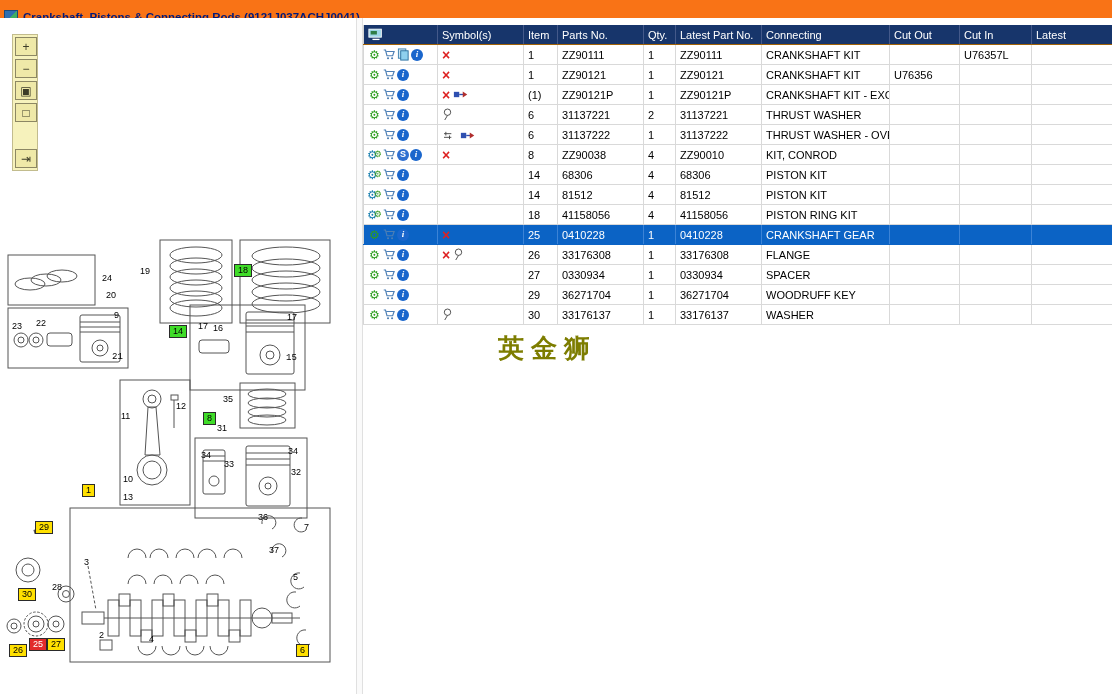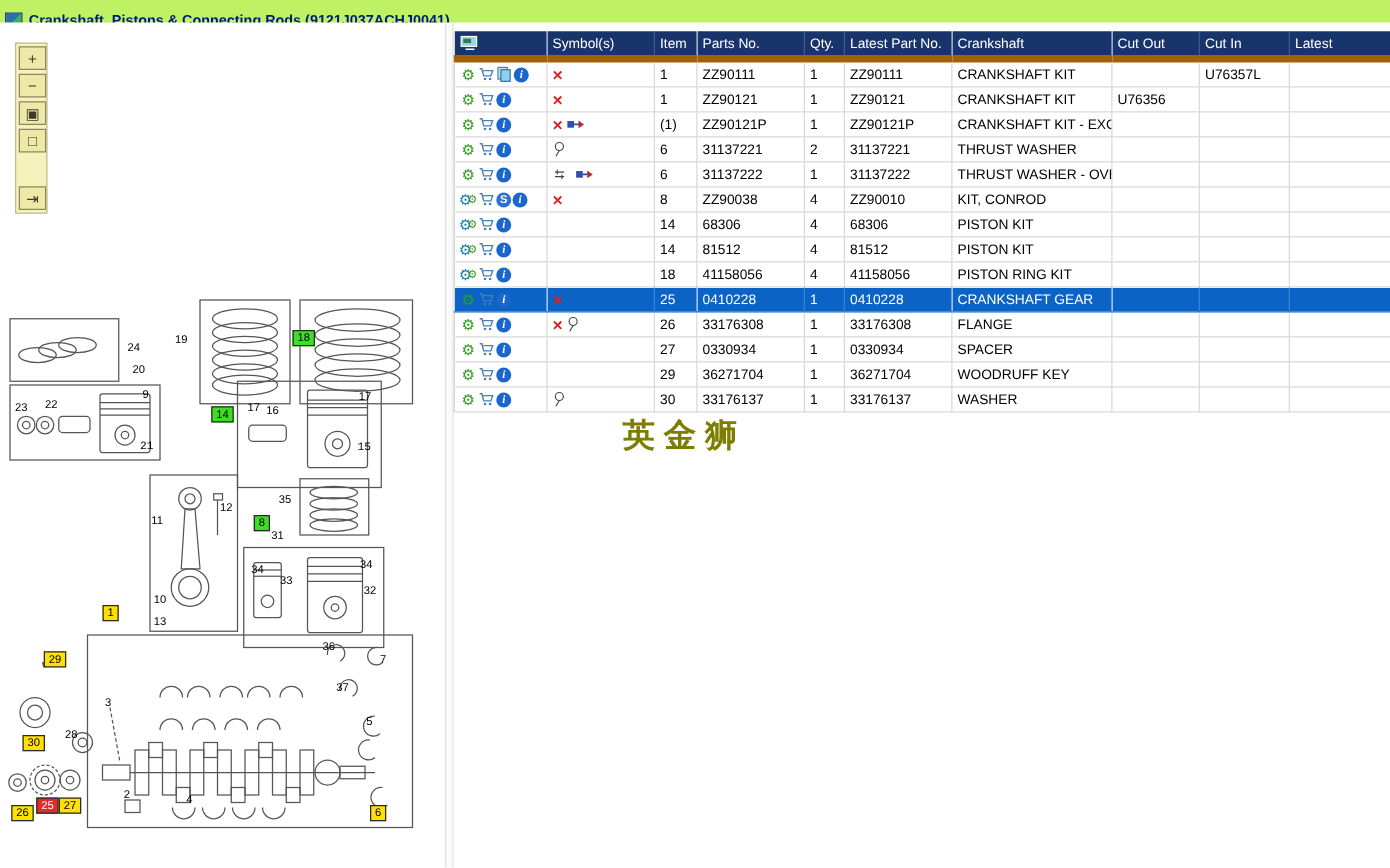--- a/index.html
+++ b/index.html
@@ -3,21 +3,21 @@
 <meta charset="utf-8">
 <style>
   html,body{margin:0;padding:0;}
   body{
     width:1112px;height:694px;position:relative;overflow:hidden;
     background:#ffffff;font-family:"Liberation Sans",sans-serif;
     --header-bg:#17356b;--selected-bg:#0b63c5;
     --hl-green:#3fdc28;--hl-yellow:#ffe000;--hl-red:#e22b2b;
   }
   
-  .titlebar{position:absolute;left:0;top:0;right:0;height:34px;background:#bef264;
+  .titlebar{position:absolute;left:0;top:0;right:0;height:34px;background:#f97316;
     display:flex;align-items:center;padding-left:4px;box-sizing:border-box;}
   .app-icon{display:inline-block;width:12px;height:12px;margin-right:5px;
     background:linear-gradient(135deg,#2e6fb0 0 50%,#3fae62 50% 100%);border:1px solid #1c4a7a;}
   .titlebar .title{color:#001a7a;font-weight:bold;font-size:11.5px;white-space:nowrap;}
   
   .diagram-pane{position:absolute;left:0;top:18px;width:356px;bottom:0;background:#fff;overflow:hidden;}
   .dwg{position:absolute;left:0;top:0;}
   .callout-layer{position:absolute;left:0;top:0;width:356px;height:676px;}
   .callout{position:absolute;font-size:9px;line-height:1;color:#000;padding:1px 2px;
     background:transparent;cursor:pointer;white-space:nowrap;}
@@ -30,21 +30,21 @@
     font-size:12px;line-height:1;display:flex;align-items:center;justify-content:center;cursor:pointer;}
   .tbtn.gap{margin-top:24px;}
   
   .splitter{position:absolute;left:356px;top:18px;width:7px;bottom:0;background:#fafafa;
     border-left:1px solid #e0e0e0;border-right:1px solid #e0e0e0;box-sizing:border-box;cursor:col-resize;}
   
   .table-pane{position:absolute;left:363px;top:18px;right:0;bottom:0;background:#fff;}
   table.parts{border-collapse:collapse;table-layout:fixed;width:749px;margin-top:7px;
     font-size:11px;border-left:1px solid #d6d6d6;}
   table.parts thead th{background:var(--header-bg);color:#fff;font-weight:normal;text-align:left;
-    padding:2px 4px;height:15px;border-right:1px solid #44598a;border-bottom:6px solid #a16207;
+    padding:2px 4px;height:15px;border-right:1px solid #44598a;border-bottom:1px solid #a16207;
     white-space:nowrap;overflow:hidden;font-size:11px;}
   table.parts tbody td{border-bottom:1px solid #d9d9d9;border-right:1px solid #d9d9d9;
     padding:1px 4px;height:17px;white-space:nowrap;overflow:hidden;color:#000;vertical-align:middle;}
   table.parts tbody tr.selected td{background:var(--selected-bg);color:#fff;
     border-bottom-color:var(--selected-bg);border-right-color:#3c83d6;}
   td.c-icons{padding:1px 2px;}
   td.c-icons,.td.c-symbols{overflow:visible;}
   .ic{display:inline-flex;width:13px;height:13px;align-items:center;justify-content:center;
     font-size:12px;line-height:1;vertical-align:middle;margin-right:1px;cursor:pointer;}
   .ic.gearg{color:#2e9e1e;}
@@ -266,21 +266,21 @@
           <th><svg viewBox="0 0 18 14" width="16" height="13" style="vertical-align:middle">
               <rect x="1" y="1" width="14" height="9" fill="#9fd7e8" stroke="#ffffff"></rect>
               <rect x="3" y="3" width="7" height="4" fill="#2e7d46"></rect>
               <path d="M5 12.5h8" stroke="#ffffff" stroke-width="1.5"></path>
             </svg></th>
           <th>Symbol(s)</th>
           <th>Item</th>
           <th>Parts No.</th>
           <th>Qty.</th>
           <th>Latest Part No.</th>
-          <th>Crankshaft</th>
+          <th>Connecting</th>
           <th>Cut Out</th>
           <th>Cut In</th>
           <th>Latest</th>
         </tr>
       </thead>
     <tbody>
         <tr>
           <td class="c-icons"><span class="ic gearg">⚙</span><svg class="ic-svg" viewBox="0 0 16 16" width="14" height="13">
               <path d="M1.5 2.5h2.2l1.8 7h7l1.8-5.2H5" fill="none" stroke="#4d7fb5" stroke-width="1.4"></path>
               <circle cx="6.8" cy="12.6" r="1.3" fill="#4d7fb5"></circle>

